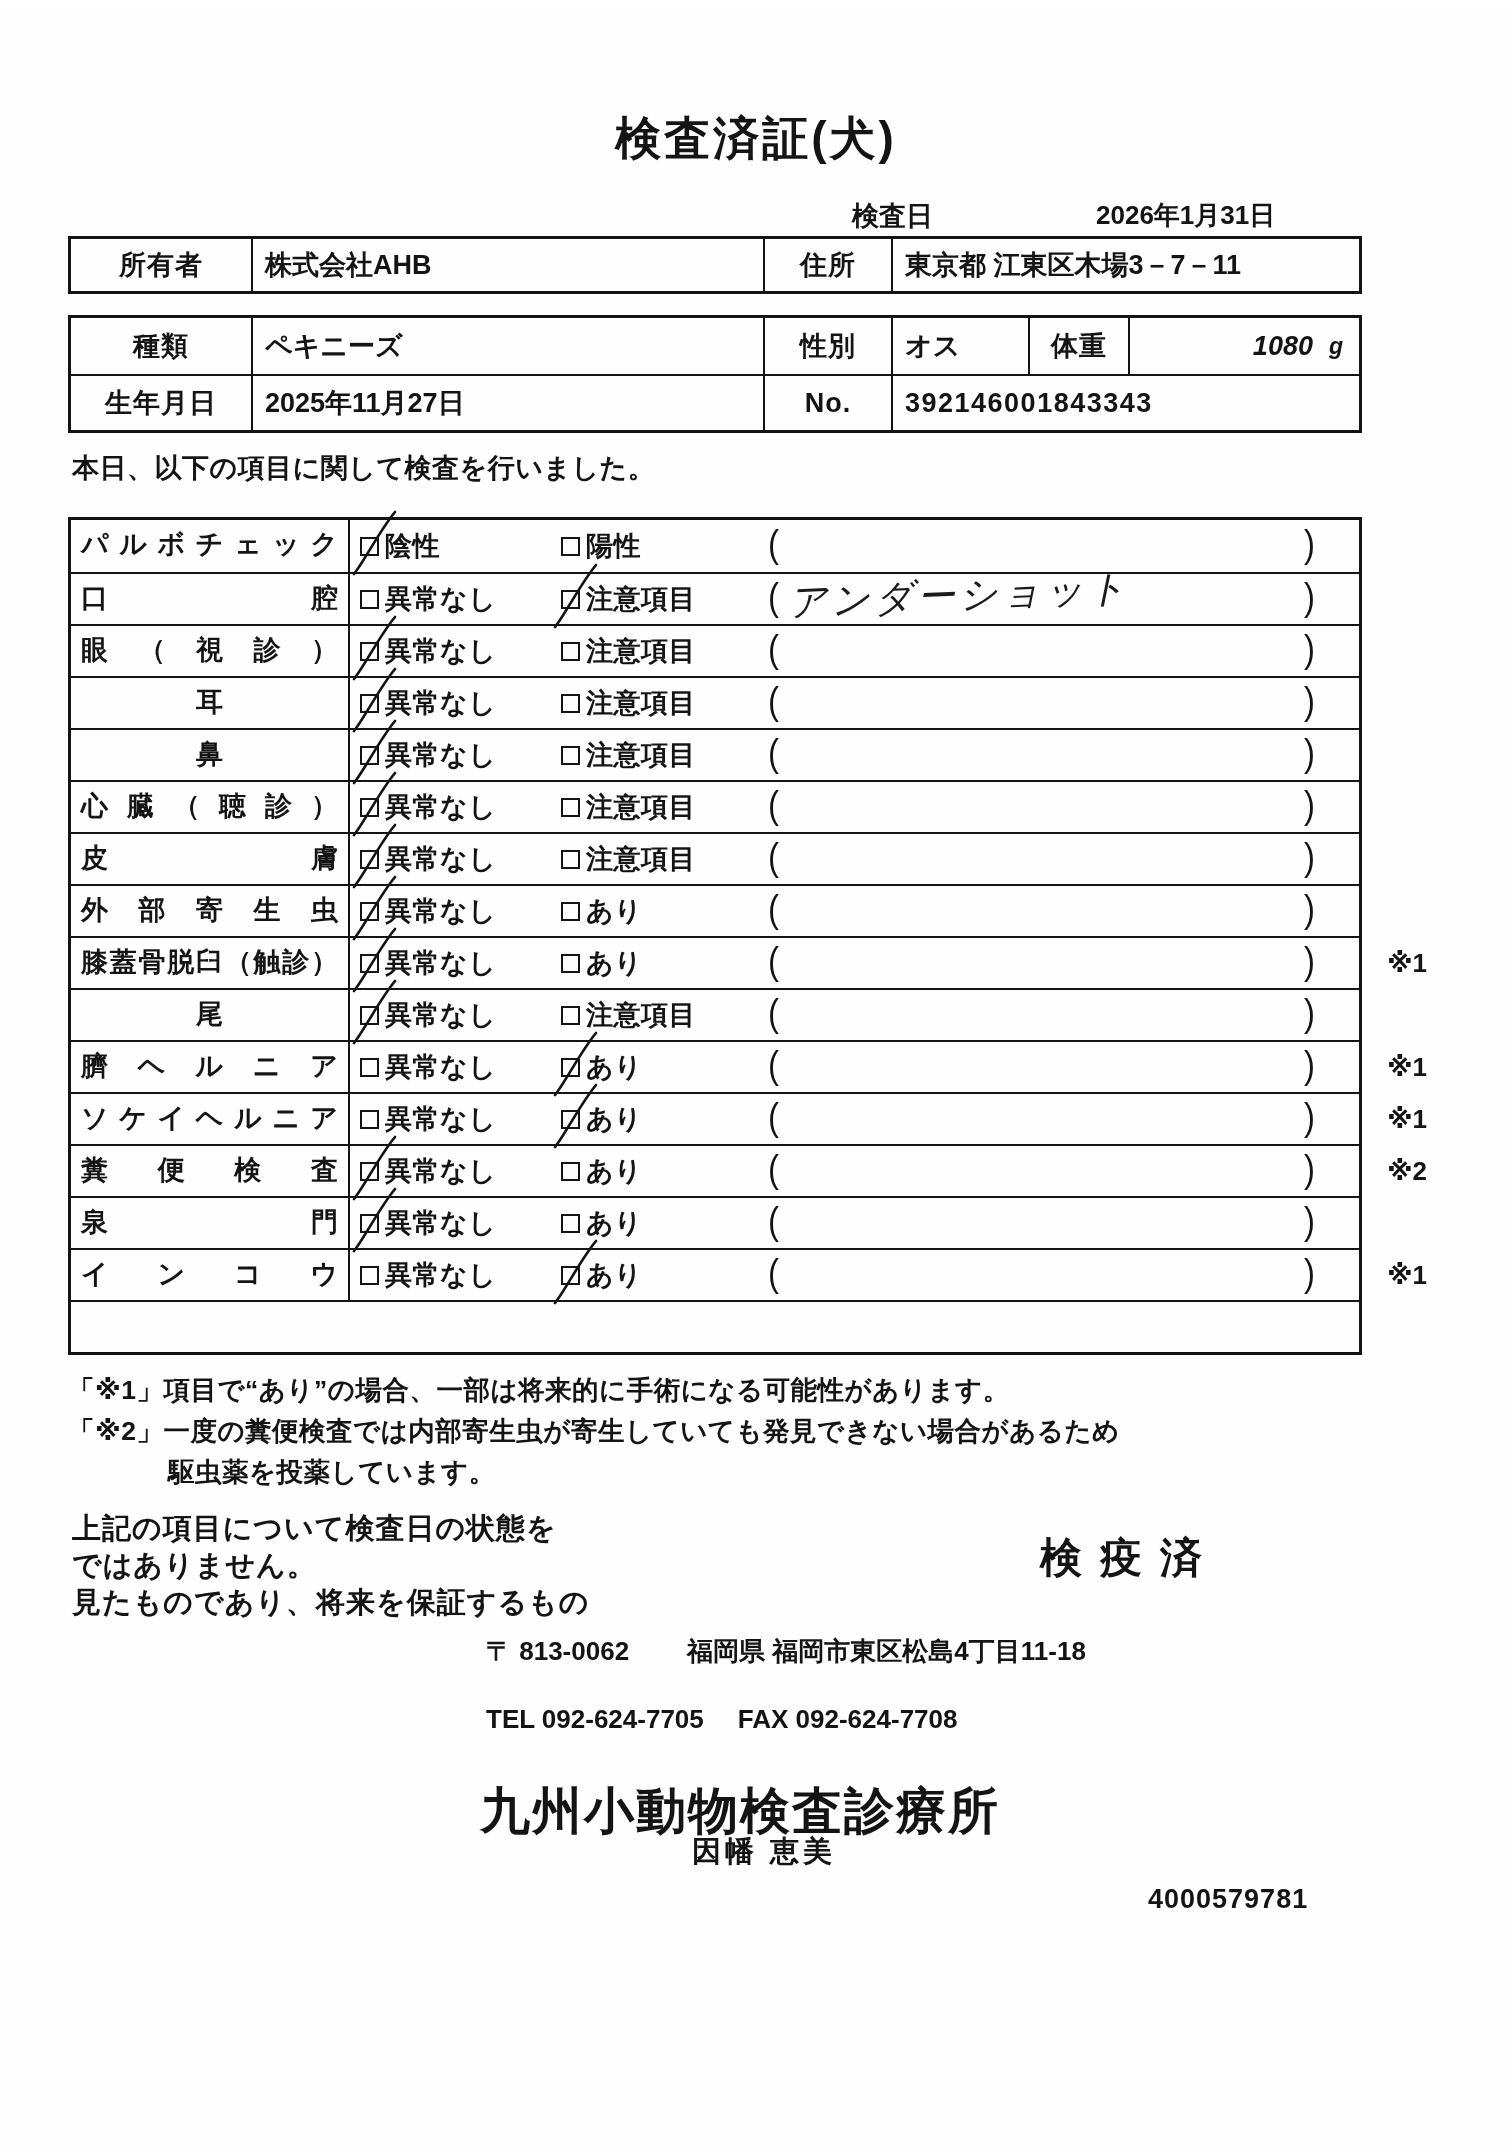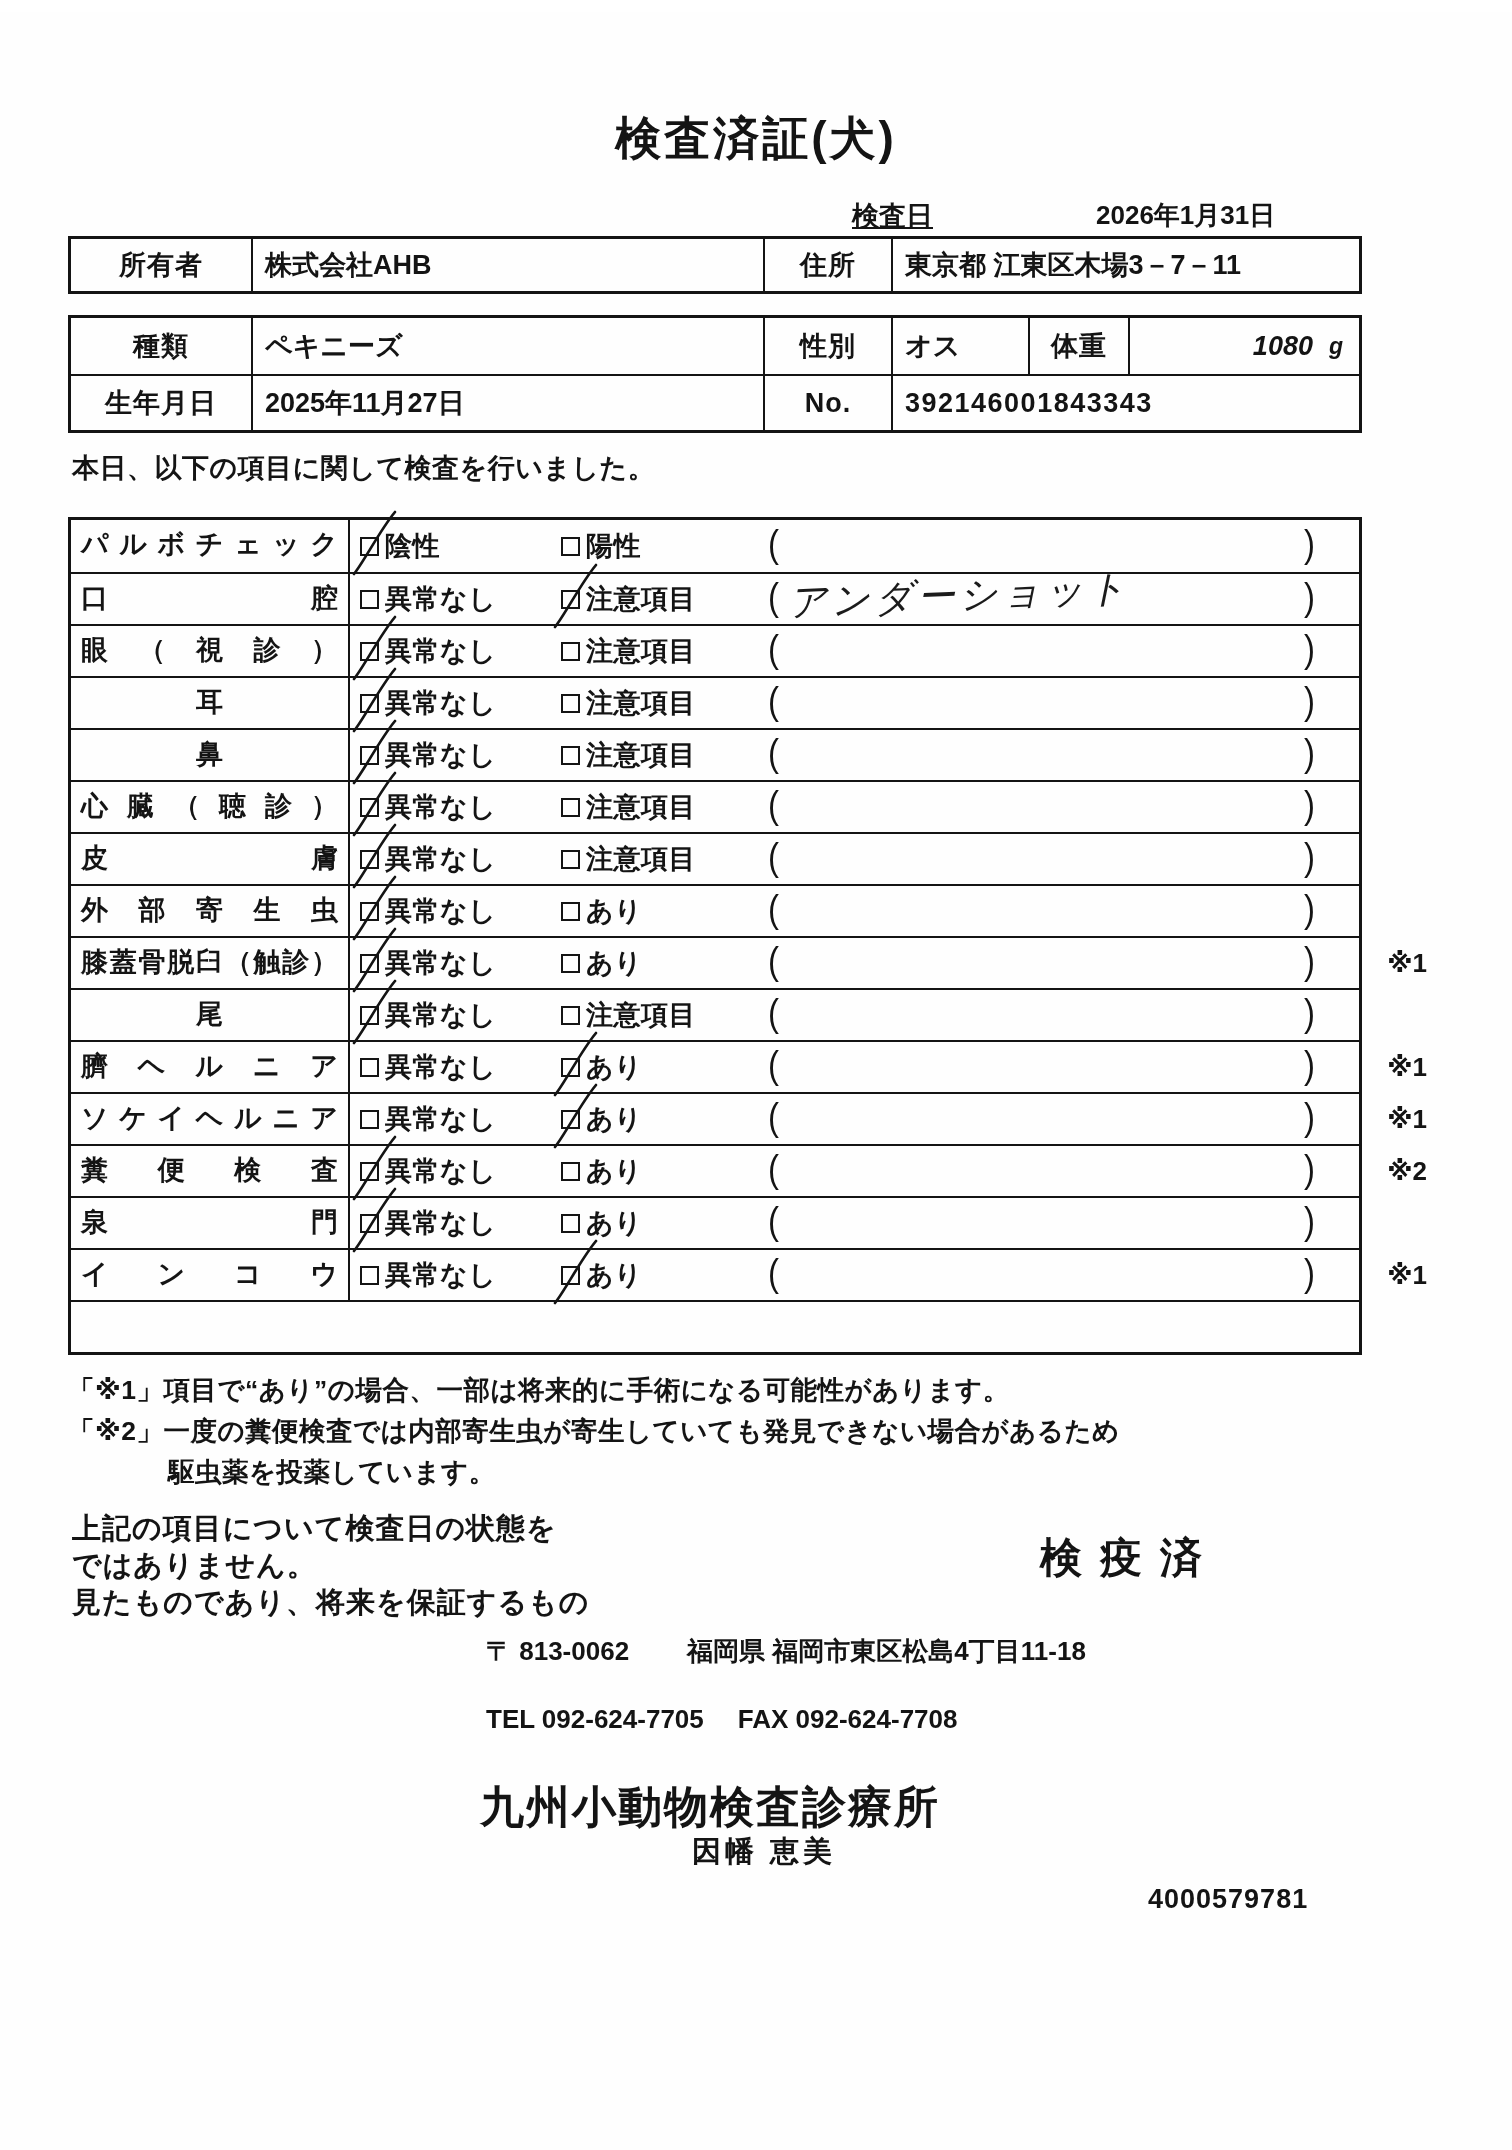--- a/index.html
+++ b/index.html
@@ -7,21 +7,21 @@
   .sheet {
     position: relative; width: 1512px; height: 2150px; margin: 12px auto;
     background: #fefefe; color: #141414;
     font-family: "Liberation Sans", "DejaVu Sans", sans-serif;
     font-weight: bold; overflow: hidden;
   }
   .abs { position: absolute; }
 
   
   .doc-title { top: 96px; left: 0; width: 100%; text-align: center; font-size: 46px; letter-spacing: 3px; }
-  .date-label { top: 186px; left: 852px; font-size: 27px; text-decoration: underline; }
+  .date-label { top: 186px; left: 852px; font-size: 27px; }
   .date-value { top: 186px; left: 1096px; font-size: 26px; }
 
   
   .grid { display: grid; border: 3px solid #141414; background:#fefefe; }
   .cell { display: flex; align-items: center; border-left: 2.5px solid #141414; font-size: 27px; overflow: hidden; white-space: nowrap; }
   .cell:first-child { border-left: none; }
   .lab { justify-content: center; letter-spacing: 1px; }
   .val { padding-left: 12px; }
   .t1 { top: 224px; left: 68px; width: 1294px; height: 58px; grid-template-columns: 180px 512px 128px 1fr; }
   .t2 { top: 303px; left: 68px; width: 1294px; }
@@ -56,21 +56,21 @@
 
   
   .footnotes { top: 1358px; left: 68px; font-size: 26.5px; line-height: 41px; letter-spacing: 0.5px; }
   .footnotes .indent { padding-left: 100px; }
 
   .disclaimer { top: 1498px; left: 72px; font-size: 29px; line-height: 37px; letter-spacing: 1px; }
   .stamp { top: 1518px; left: 1040px; font-size: 42px; letter-spacing: 18px; white-space: nowrap; }
 
   .postal-line { top: 1622px; left: 486px; font-size: 26px; display: flex; gap: 58px; white-space: nowrap; }
   .tel-line { top: 1692px; left: 486px; font-size: 26px; display: flex; gap: 34px; white-space: nowrap; }
-  .clinic-name { top: 1766px; left: 480px; font-size: 44px; letter-spacing: 2px; white-space: nowrap; }
+  .clinic-name { top: 1766px; left: 480px; font-size: 50px; letter-spacing: 2px; white-space: nowrap; }
   .examiner { top: 1820px; left: 692px; font-size: 29px; letter-spacing: 4px; white-space: nowrap; }
   .serial { top: 1872px; left: 1148px; font-size: 27px; letter-spacing: 1px; }
 </style>
 </head>
 <body>
 
 <div class="sheet">
 
   <div class="abs doc-title">検査済証(犬)</div>
   <div class="abs date-label">検査日</div>

